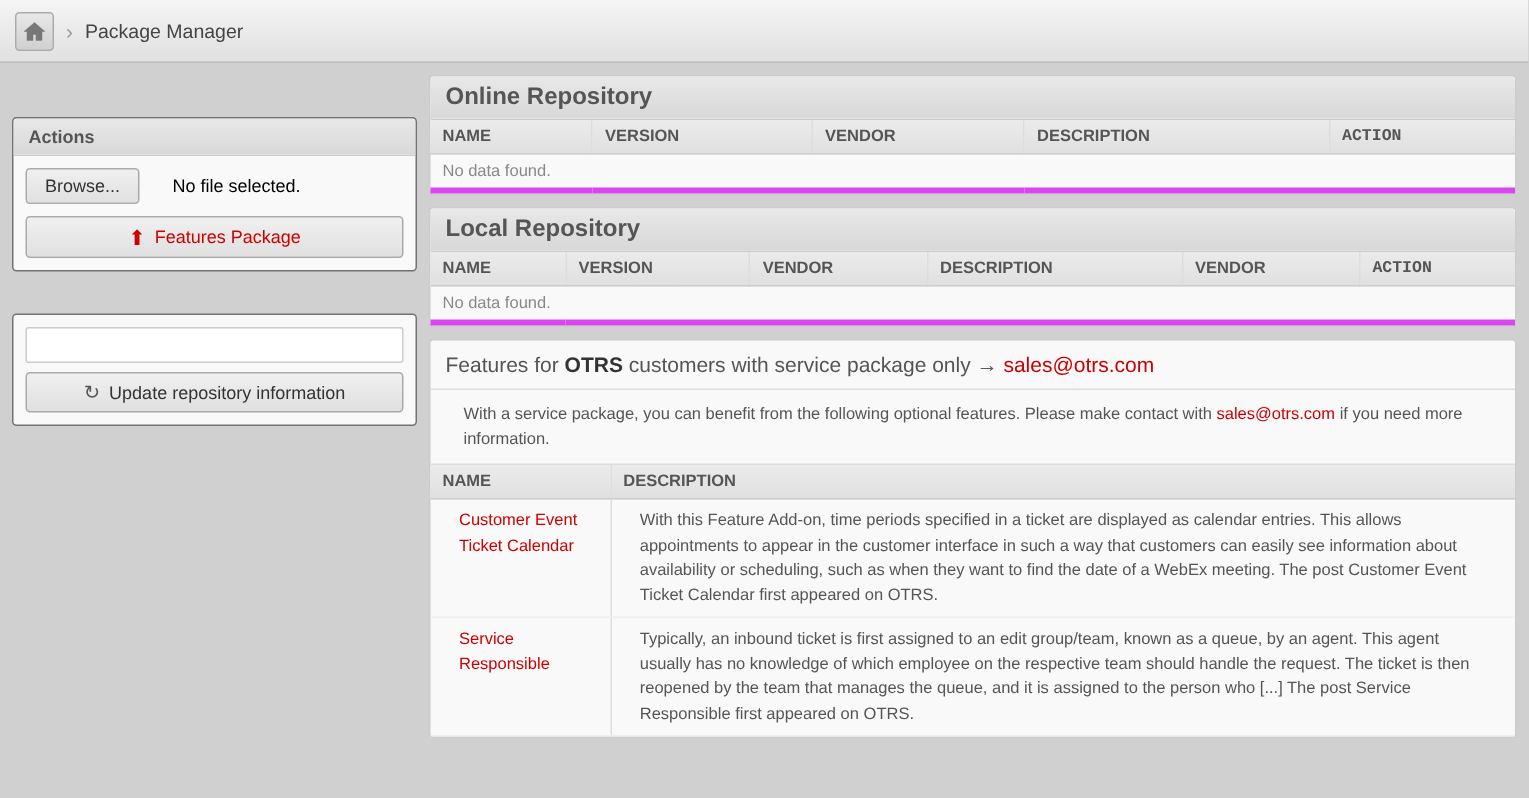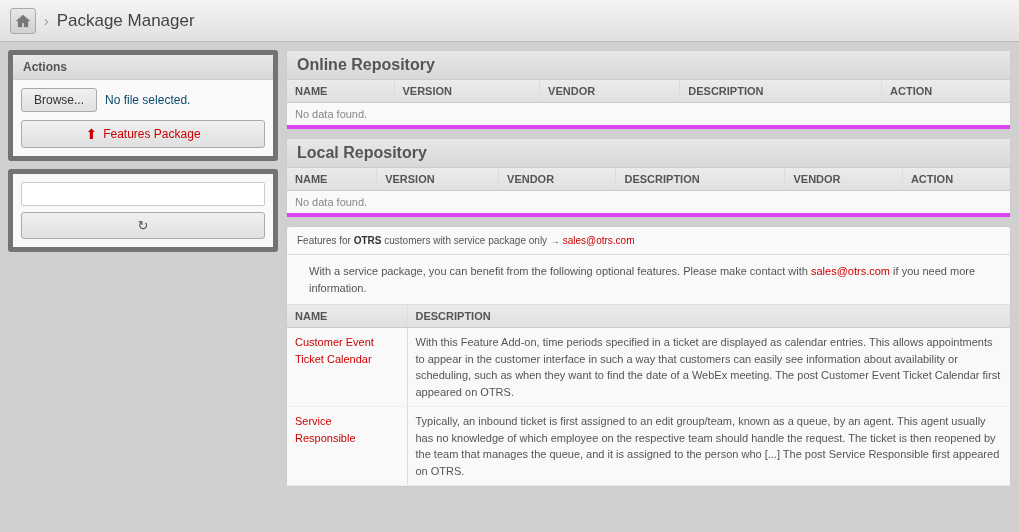--- a/index.html
+++ b/index.html
@@ -29,72 +29,73 @@
       display: flex;
       align-items: center;
       justify-content: center;
       cursor: pointer;
     }
     .header-chevron {
       color: #999;
       font-size: 14px;
     }
     .header-title {
-      font-size: 17px;
+      font-size: 13px;
       color: #444;
       font-weight: normal;
     }
 
     
     .main-layout {
       display: flex;
       gap: 8px;
       padding: 8px;
     }
 
     
     .sidebar {
       width: 270px;
       flex-shrink: 0;
     }
     .sidebar-section {
       background: #f9f9f9;
-      border: 5px solid #737373;
+      border: 1px solid #737373;
       border-radius: 3px;
       margin-bottom: 8px;
+      margin-top: 28px;
     }
     .sidebar-section-title {
       background: linear-gradient(to bottom, #e8e8e8, #d8d8d8);
       border-bottom: 1px solid #ccc;
       padding: 5px 10px;
       font-size: 12px;
       font-weight: bold;
       color: #555;
       border-radius: 3px 3px 0 0;
     }
     .sidebar-content {
       padding: 8px;
     }
     .browse-row {
       display: flex;
       align-items: center;
-      gap: 8px;
+      gap: 22px;
       margin-bottom: 8px;
     }
     .browse-btn {
       background: linear-gradient(to bottom, #f0f0f0, #e0e0e0);
       border: 1px solid #aaa;
       border-radius: 3px;
       padding: 4px 12px;
       font-size: 12px;
       cursor: pointer;
       color: #333;
     }
     .no-file-text {
-      color: #0c4a6e;
+      color: #000000;
       font-size: 12px;
     }
     .install-btn {
       display: flex;
       align-items: center;
       justify-content: center;
       gap: 6px;
       width: 100%;
       background: linear-gradient(to bottom, #f0f0f0, #e0e0e0);
       border: 1px solid #aaa;
@@ -166,42 +167,42 @@
     .repo-table th {
       background: linear-gradient(to bottom, #ebebeb, #e0e0e0);
       border-bottom: 1px solid #ccc;
       border-right: 1px solid #ddd;
       padding: 5px 8px;
       text-align: left;
       font-weight: bold;
       color: #555;
       font-size: 11px;
     }
-    .repo-table th:last-child { border-right: none; }
+    .repo-table th:last-child { border-right: none; font-family: Liberation Mono, monospace; }
     .repo-table td {
       padding: 5px 8px;
       border-bottom: 4px solid #d946ef;
       color: #555;
     }
     .no-data-row td {
       color: #888;
       font-style: normal;
       font-size: 11px;
     }
 
     
     .features-section {
       background: #f9f9f9;
       border: 1px solid #ccc;
       border-radius: 3px;
     }
     .features-header {
       padding: 8px 10px;
       border-bottom: 1px solid #ddd;
-      font-size: 10px;
+      font-size: 14px;
       color: #555;
     }
     .features-header .brand {
       font-weight: bold;
       color: #333;
     }
     .features-header a, .features-description a {
       color: #c00;
       text-decoration: none;
     }
@@ -222,21 +223,21 @@
       border-bottom: 1px solid #ccc;
       border-right: 1px solid #ddd;
       padding: 5px 8px;
       text-align: left;
       font-weight: bold;
       color: #555;
       font-size: 11px;
     }
     .features-table th:last-child { border-right: none; }
     .features-table td {
-      padding: 6px 8px;
+      padding: 6px 19px;
       border-bottom: 1px solid #eee;
       vertical-align: top;
       color: #555;
       line-height: 1.5;
     }
     .features-table td.name-cell {
       width: 120px;
       border-right: 1px solid #ddd;
     }
     .features-table td.name-cell a {
@@ -272,20 +273,21 @@
           <span>Features Package</span>
         </button>
       </div>
     </div>
 
     <div class="sidebar-section">
       <div class="sidebar-content">
         <input class="repo-input" type="text" value="" style="">
         <button class="update-repo-btn">
           <span class="refresh-icon">↻</span>
+          <span>Update repository information</span>
         </button>
       </div>
     </div>
   </div>
 
   <div class="content">
 
     <div class="content-section">
       <div class="content-section-title">Online Repository</div>
       <table class="repo-table">

